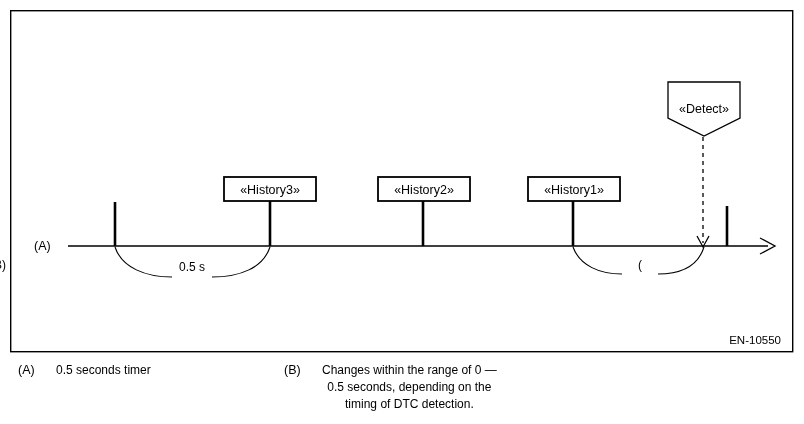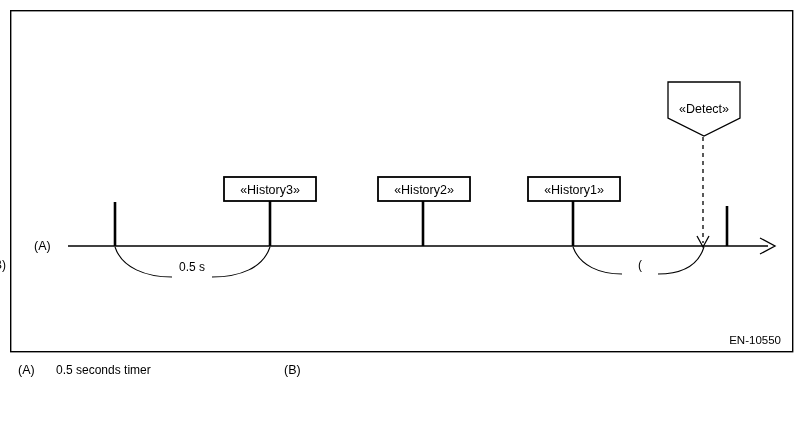--- a/index.html
+++ b/index.html
@@ -166,15 +166,18 @@
 
   </svg>
 
   <div class="legend-block" id="legend-a">
     <div class="legend-key-el">(A)</div>
     <div class="legend-desc-el">0.5 seconds timer</div>
   </div>
 
   <div class="legend-block" id="legend-b">
     <div class="legend-key-el">(B)</div>
+    <div class="legend-desc-el">Changes within the range of 0 —
+0.5 seconds, depending on the
+timing of DTC detection.</div>
   </div>
 
 </div>
 
 </body></html>

